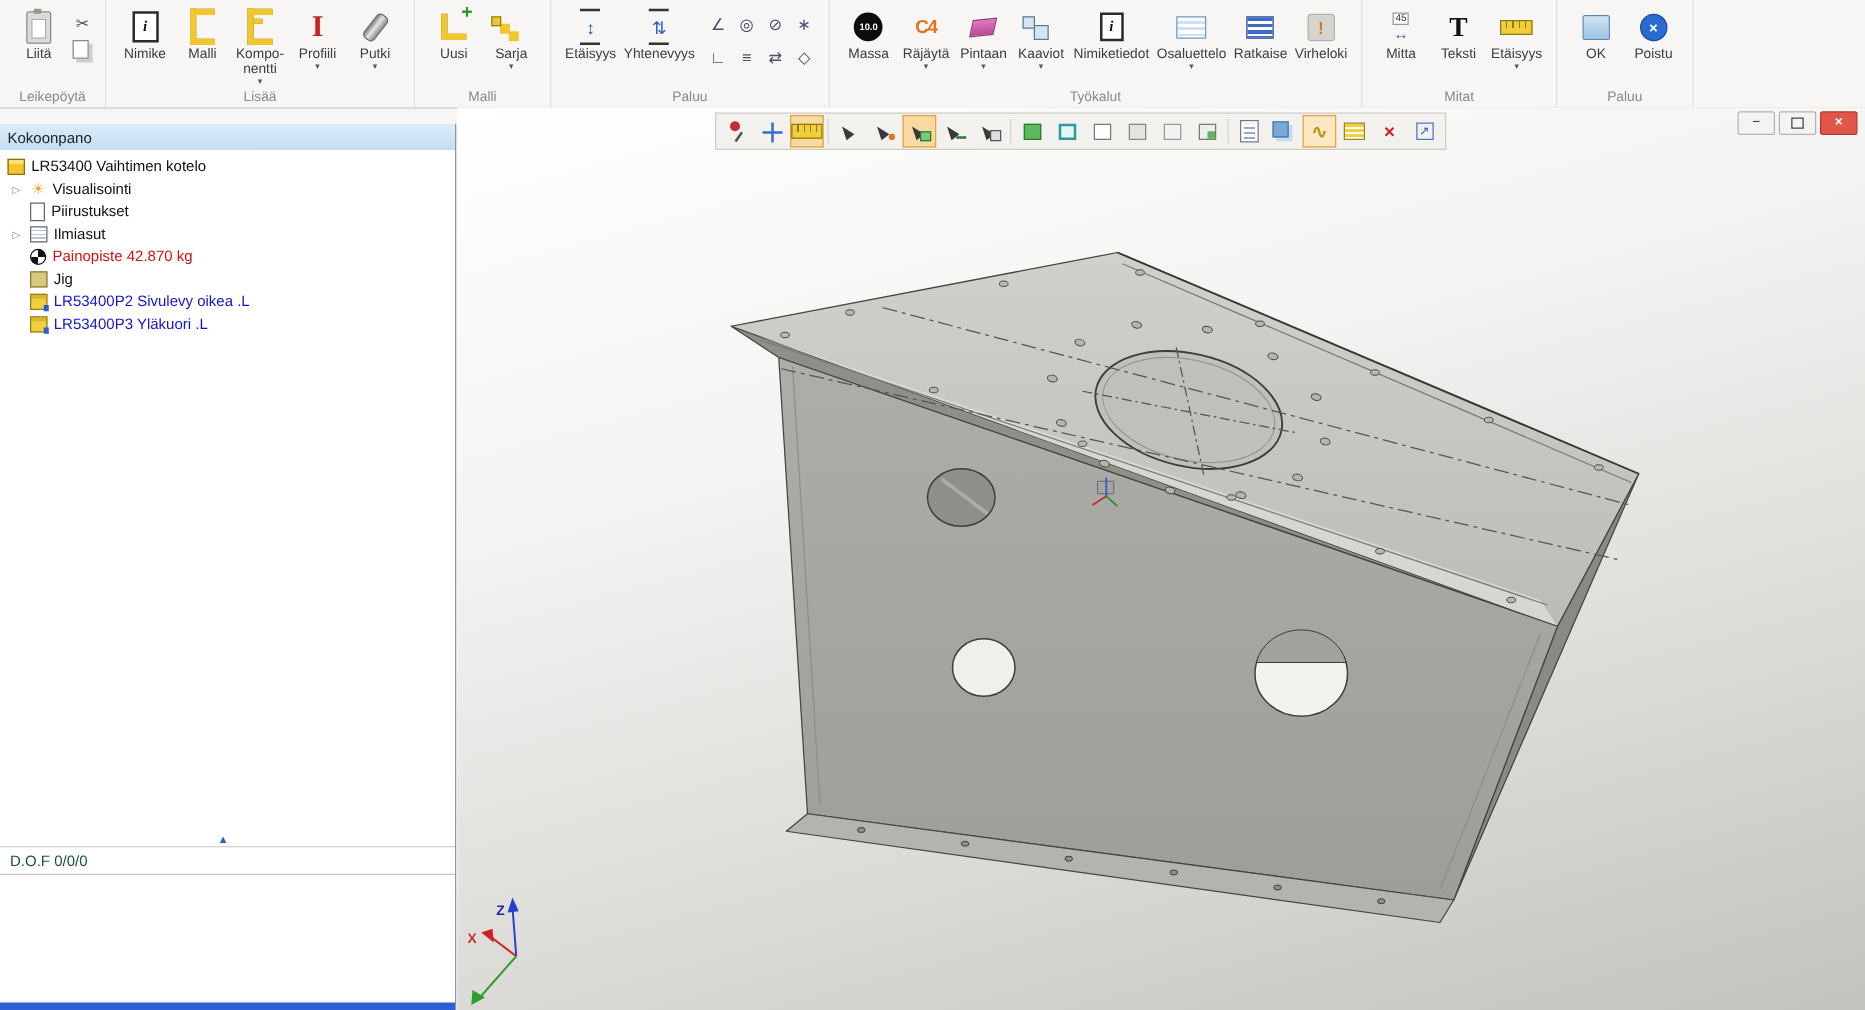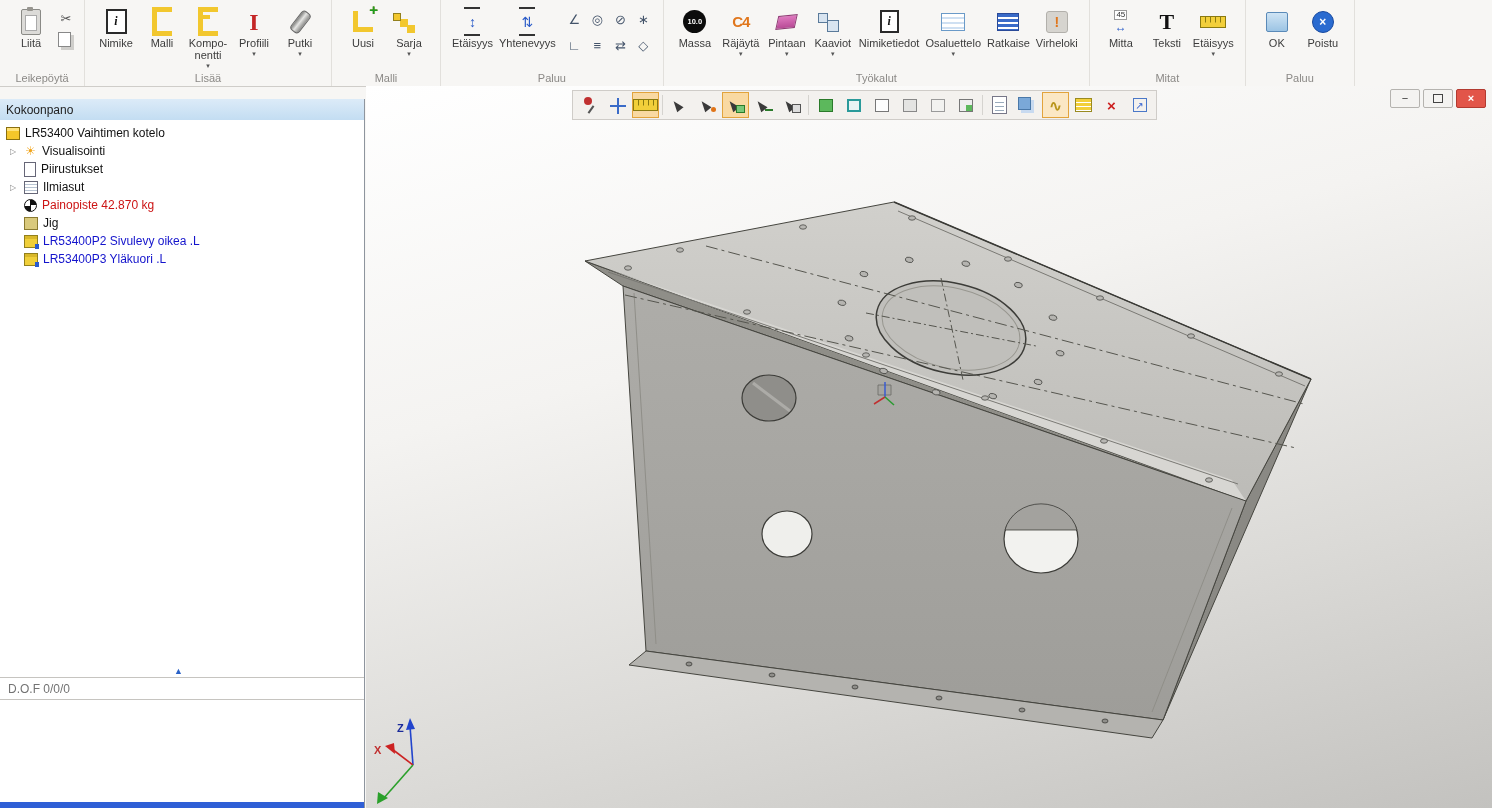--- a/index.html
+++ b/index.html
@@ -64,21 +64,21 @@
   .c-red{color:#cc1414;}
   .asm-icon{background:#f5c62a;border:1px solid #8a6f10;box-shadow:inset 0 3px 0 #ffe27a;width:12px;height:11px;}
   .sun{color:#f0a51e;font-size:12px;line-height:1;}
   .sheet-icon{width:10px;height:13px;background:#fff;border:1px solid #667;}
   .grid-icon{width:12px;height:11px;border:1px solid #667;background:repeating-linear-gradient(180deg,#fff 0 2px,#b8c4d2 2px 3px);}
   .cog{width:11px;height:11px;border-radius:50%;border:1px solid #111;background:conic-gradient(#111 0 90deg,#fff 90deg 180deg,#111 180deg 270deg,#fff 270deg 360deg);}
   .jig-icon{width:12px;height:11px;background:#d9c97c;border:1px solid #8a7a30;}
   .part-icon{width:12px;height:11px;background:#f0cf3a;border:1px solid #93801c;box-shadow:inset 0 3px 0 #d9b82a;position:relative;}
   .part-icon .pl{position:absolute;right:-2px;bottom:-2px;width:4px;height:5px;background:#2a5bd0;display:block;}
   .scrollmark{position:absolute;bottom:1px;left:174px;font-size:9px;color:#2a62c8;line-height:1;}
-  .dof{position:absolute;top:579px;left:0;right:0;height:21px;border-bottom:1px solid #c6c4c0;display:flex;align-items:center;padding-left:8px;font-size:12px;color:#737373;background:#fff;}
+  .dof{position:absolute;top:579px;left:0;right:0;height:21px;border-bottom:1px solid #c6c4c0;display:flex;align-items:center;padding-left:8px;font-size:12px;color:#14532d;background:#fff;}
   .pscroll{position:absolute;bottom:0;left:0;height:6px;width:364px;background:#2f5fd6;}
 
   
   .viewport{position:absolute;top:86px;left:366px;right:0;bottom:0;background:linear-gradient(165deg,#ffffff 0%,#f4f3f1 35%,#dbdad7 70%,#c3c2bf 100%);overflow:hidden;}
   .vtoolbar{position:absolute;top:4px;left:206px;height:30px;display:flex;align-items:center;gap:1px;background:#f3f1ee;border:1px solid #cfccc8;padding:1px 3px;box-sizing:border-box;}
   .vtb{width:27px;height:26px;display:flex;align-items:center;justify-content:center;position:relative;border:1px solid transparent;box-sizing:border-box;}
   .vtb.active{background:#f9d9a2;border-color:#e2a33c;}
   .vtb.active2{background:#fbe7c4;border-color:#e2a33c;}
   .vsep{width:1px;height:20px;background:#d5d3cf;margin:0 2px;}
   .pinh{width:8px;height:8px;border-radius:50%;background:#c03030;position:absolute;top:4px;left:7px;}

